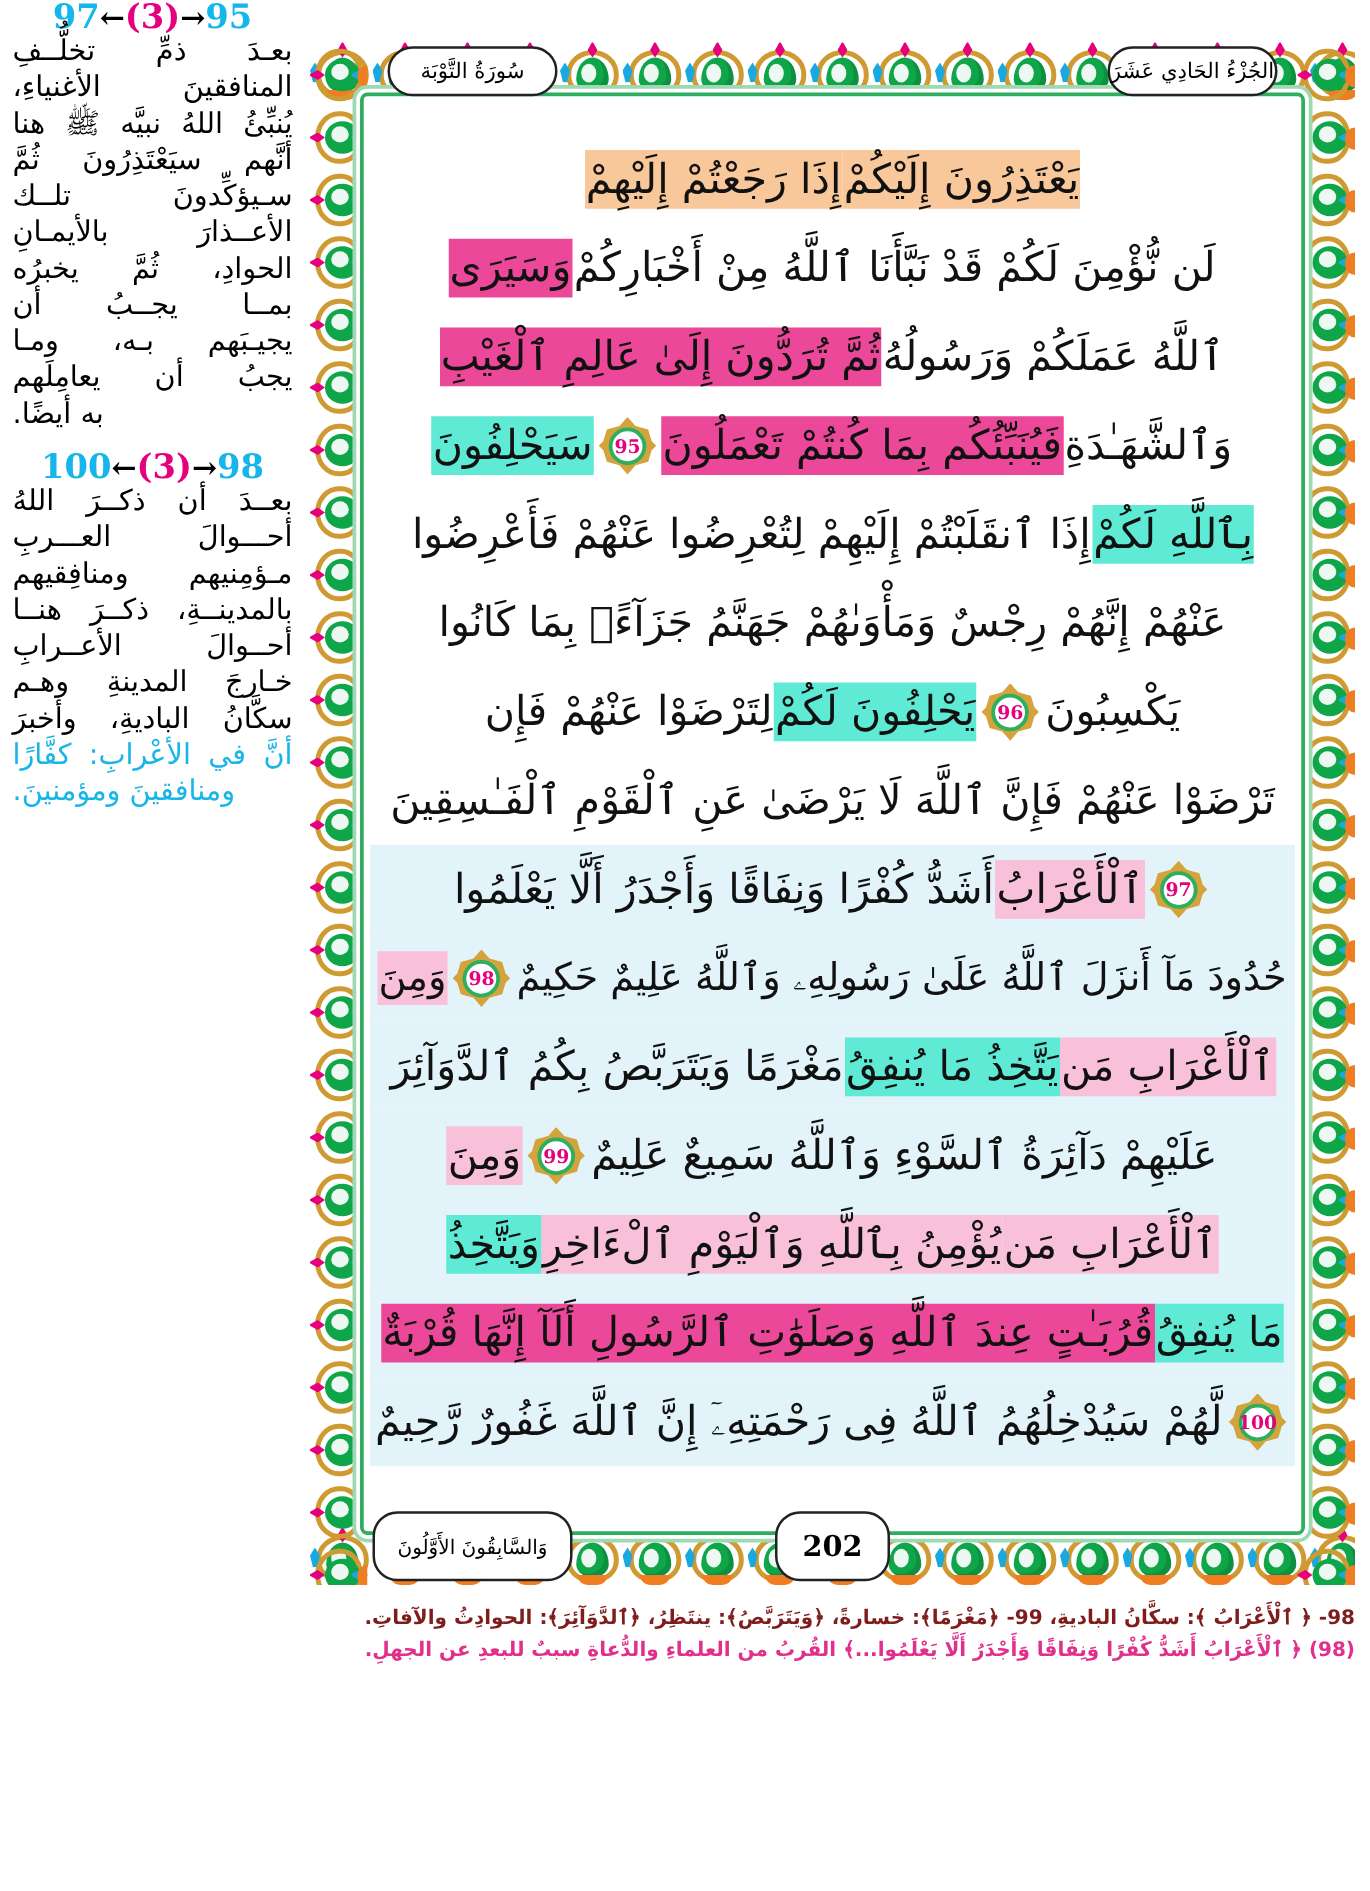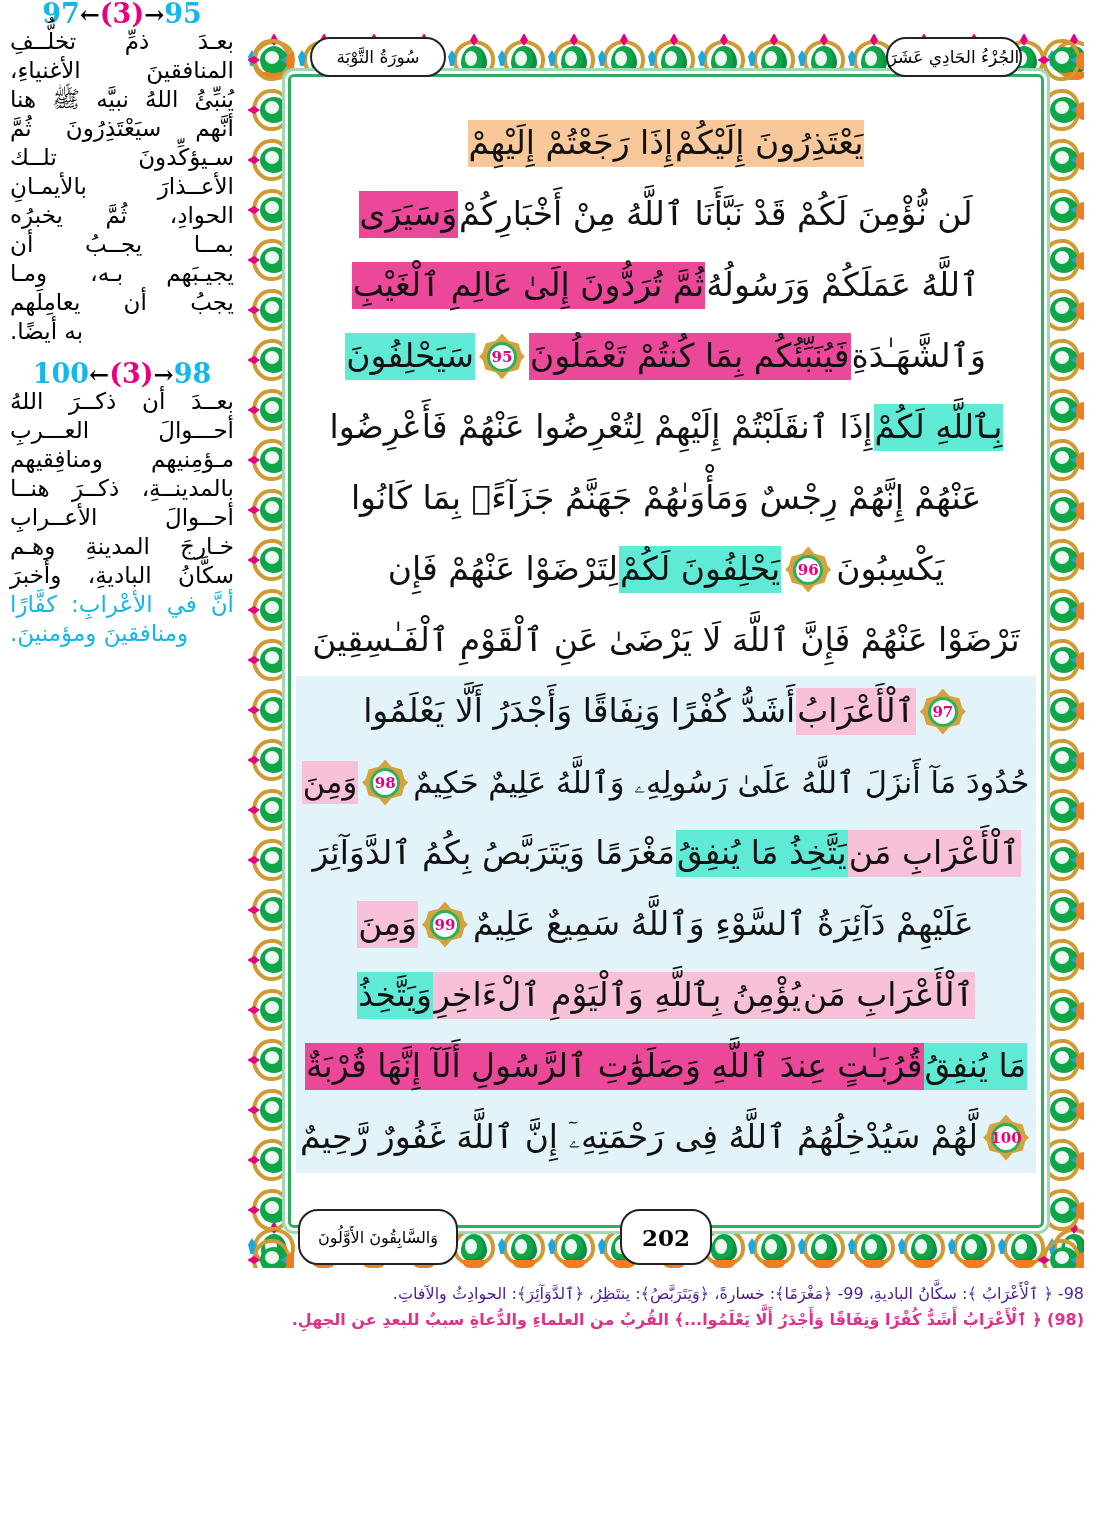--- a/index.html
+++ b/index.html
@@ -211,21 +211,21 @@
   
   .footnotes{
     position:absolute;left:284px;top:1282px;width:800px;
     direction:rtl;text-align:right;
   }
   .fn-line{
     font-family:"DejaVu Sans","Liberation Sans",sans-serif;
     font-size:16px;line-height:1.45;margin:0 0 3px 0;
     white-space:nowrap;
   }
-  .fn-blue{color:#4c1d95;font-weight:normal;}
+  .fn-blue{color:#7f1d1d;font-weight:bold;}
   .fn-pink{color:#e1308c;font-weight:bold;}
   .fn-wrap{white-space:normal;text-align:justify;}
 </style>
 </head>
 <body>
 
 <div class="page">
 
   <div class="sidebar">
 

